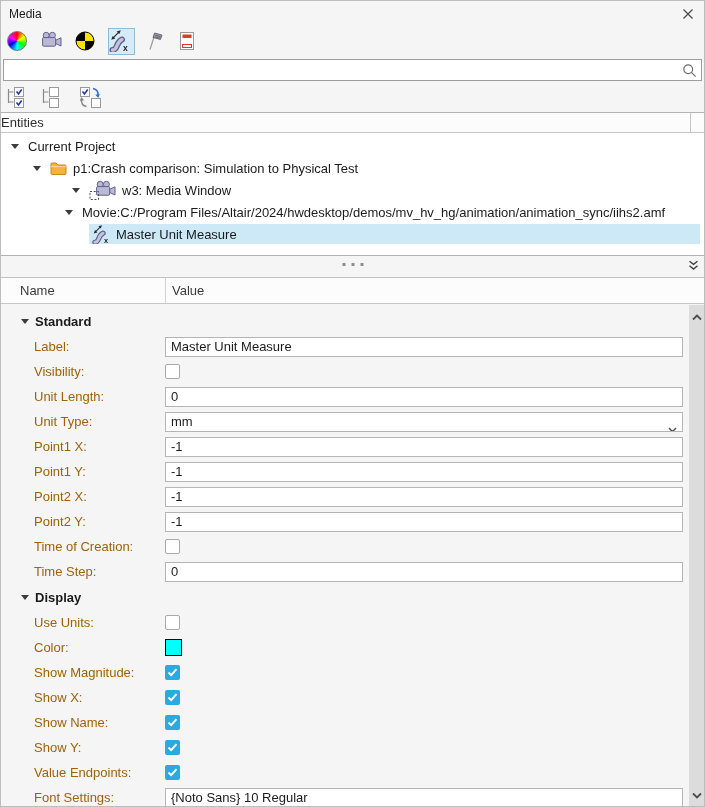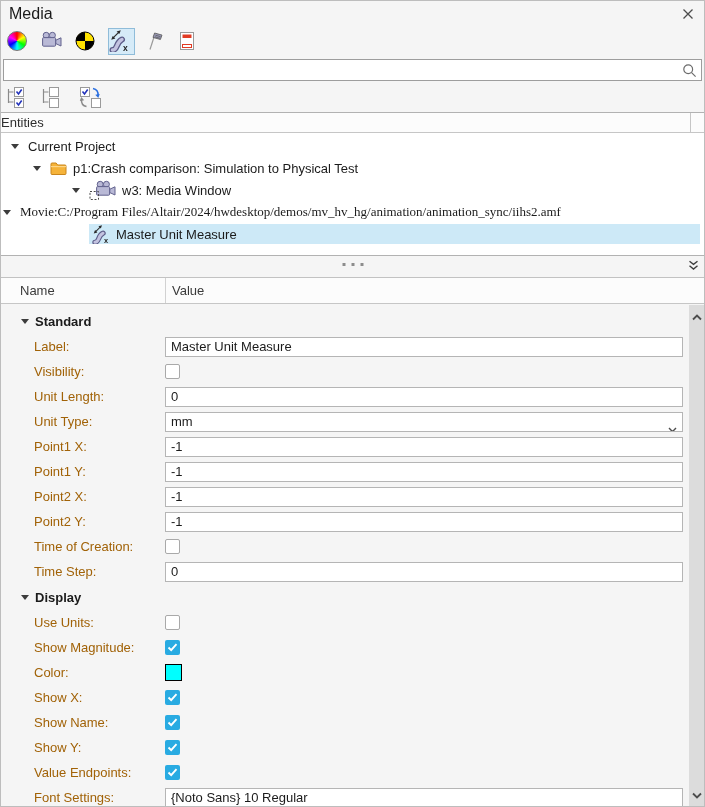--- a/index.html
+++ b/index.html
@@ -1,21 +1,21 @@
 <!DOCTYPE html>
 <html><head>
 <meta charset="utf-8">
 <style>
   *{box-sizing:border-box;margin:0;padding:0}
   html,body{width:705px;height:807px;overflow:hidden}
   body{font-family:"Liberation Sans",sans-serif;font-size:13px;color:#1b1b1b;background:#f5f5f5}
   .window{position:relative;width:705px;height:807px;border:1px solid #bdbdbd;background:#f5f5f5}
 
   .titlebar{height:25px;display:flex;align-items:center;justify-content:space-between;padding:0 8px}
-  .title{font-size:16px;color:#1a1a1a}
+  .title{font-size:12px;color:#1a1a1a}
   .close{width:16px;height:16px;display:flex;align-items:center;justify-content:center;cursor:default}
 
   .toolbar{height:30px;display:flex;align-items:center;gap:7px;padding:0 5px}
   .tbtn{width:27px;height:27px;display:flex;align-items:center;justify-content:center;border:1px solid transparent}
   .tbtn.sel{background:#d6ebf8;border:1px solid #8fbcd9}
   .cwheel{width:20px;height:20px;border-radius:50%;background:conic-gradient(#f00,#ff0,#0f0,#0ff,#00f,#f0f,#f00);border:1px solid #777}
 
   .searchwrap{position:relative;margin:3px 2px 2px 2px;height:22px;background:#fff;border:1px solid #9d9d9d}
   .search{position:absolute;inset:0;border:none;outline:none;background:transparent;font:13px "Liberation Sans",sans-serif;padding:0 24px 0 5px}
   .mag{position:absolute;right:4px;top:3px}
@@ -208,21 +208,21 @@
                   <circle cx="12.4" cy="5.3" r="3" fill="#b9b9d6" stroke="#62628e"></circle>
                   <rect x="2.6" y="7.6" width="13" height="8.6" rx="1" fill="#b9b9d6" stroke="#62628e"></rect>
                   <path d="M15.8 10.2 L21 7.8 V16 L15.8 13.6 Z" fill="#b9b9d6" stroke="#62628e"></path>
                 </g>
                 <rect x="1" y="12.5" width="8.5" height="8" fill="none" stroke="#4a4a4a" stroke-width="1" stroke-dasharray="2 1.7"></rect>
               </svg>
             </span>
             <span class="tlabel">w3: Media Window</span>
           </span>
         </div>
-        <div class="trow" style=" font-family: Liberation Serif, serif;">
+        <div class="trow" style="padding-left: 62px;">
           <span class="rowinner">
             <span class="tri"></span>
             <span class="tlabel">Movie:C:/Program Files/Altair/2024/hwdesktop/demos/mv_hv_hg/animation/animation_sync/iihs2.amf</span>
           </span>
         </div>
         <div class="trow selected" style="padding-left: 88px;">
           <span class="rowinner" style="background: rgb(205, 233, 247);">
             <span class="ticon">
               <svg width="19" height="19" viewBox="0 0 22 22">
                 <path d="M4.5 20 C10 20 7.5 12.5 14 9.5" fill="none" stroke="#5c5c88" stroke-width="6" stroke-linecap="round"></path>
@@ -328,33 +328,33 @@
           <span class="tri"></span>
           <span class="sect-label">Display</span>
         </div>
         <div class="prow">
           <span class="plabel">Use Units:</span>
           <span class="pvalue">
             <div class="cbx"></div>
           </span>
         </div>
         <div class="prow">
+          <span class="plabel">Color:</span>
+          <span class="pvalue">
+            <div class="swatch" style="background: rgb(0, 255, 255);"></div>
+          </span>
+        </div>
+        <div class="prow">
           <span class="plabel">Show Magnitude:</span>
           <span class="pvalue">
             <div class="cbx checked" style="background: rgb(41, 171, 226);">
               <svg width="11" height="9" viewBox="0 0 11 9">
                 <path d="M1.5 4.5 L4.2 7.2 L9.5 1.2" stroke="#fff" stroke-width="1.9" fill="none"></path>
               </svg>
             </div>
-          </span>
-        </div>
-        <div class="prow">
-          <span class="plabel">Color:</span>
-          <span class="pvalue">
-            <div class="swatch" style="background: rgb(0, 255, 255);"></div>
           </span>
         </div>
         <div class="prow">
           <span class="plabel">Show X:</span>
           <span class="pvalue">
             <div class="cbx checked" style="background: rgb(41, 171, 226);">
               <svg width="11" height="9" viewBox="0 0 11 9">
                 <path d="M1.5 4.5 L4.2 7.2 L9.5 1.2" stroke="#fff" stroke-width="1.9" fill="none"></path>
               </svg>
             </div>

